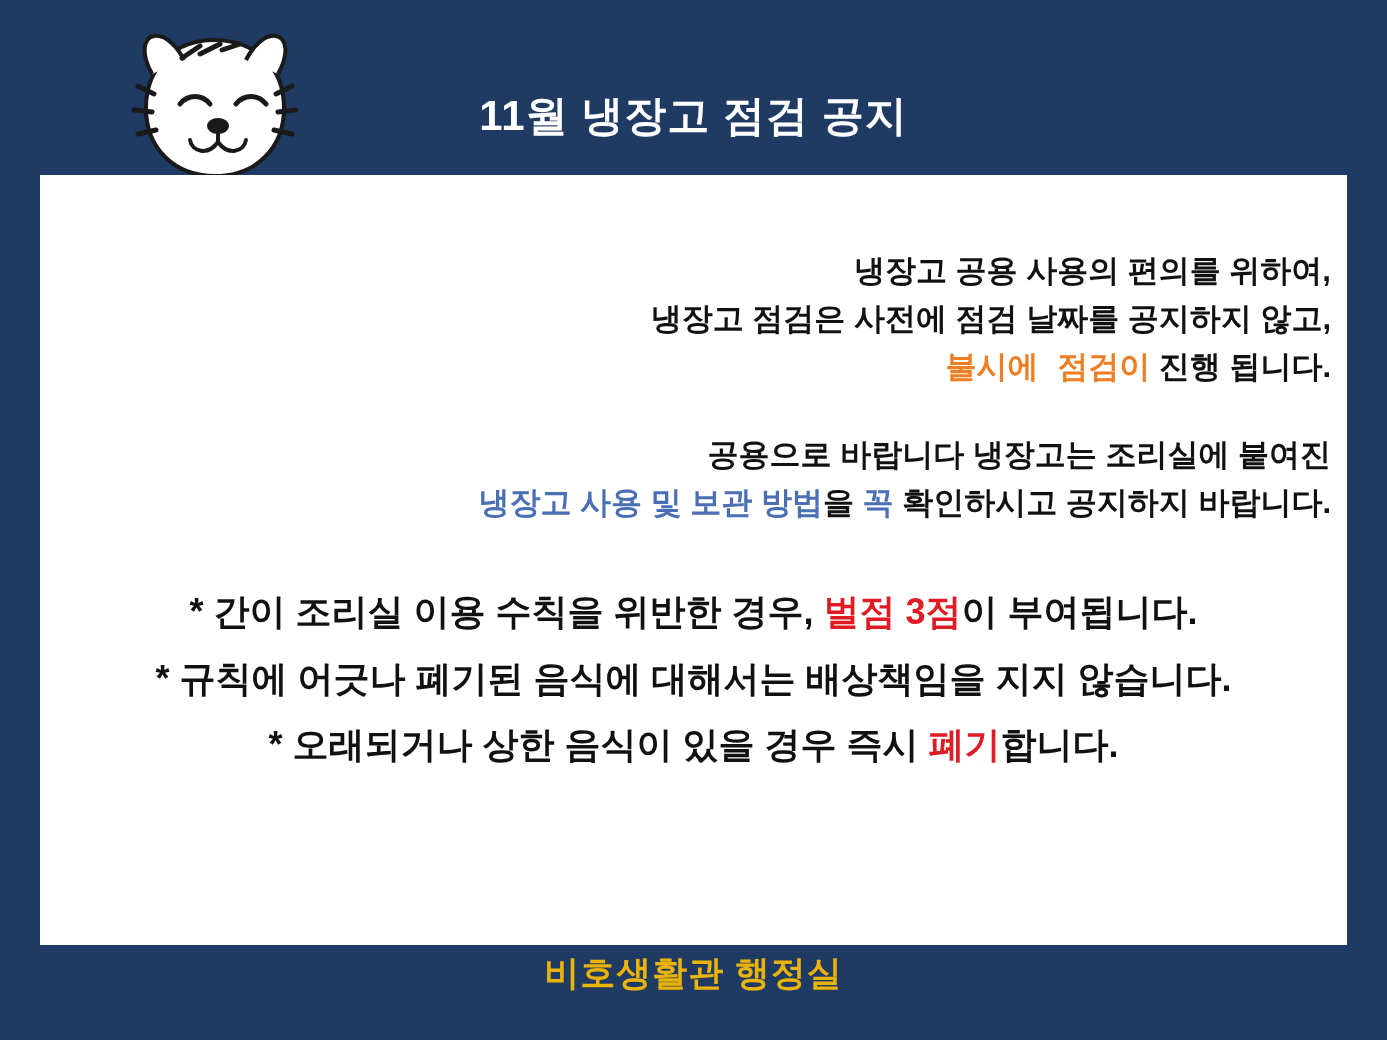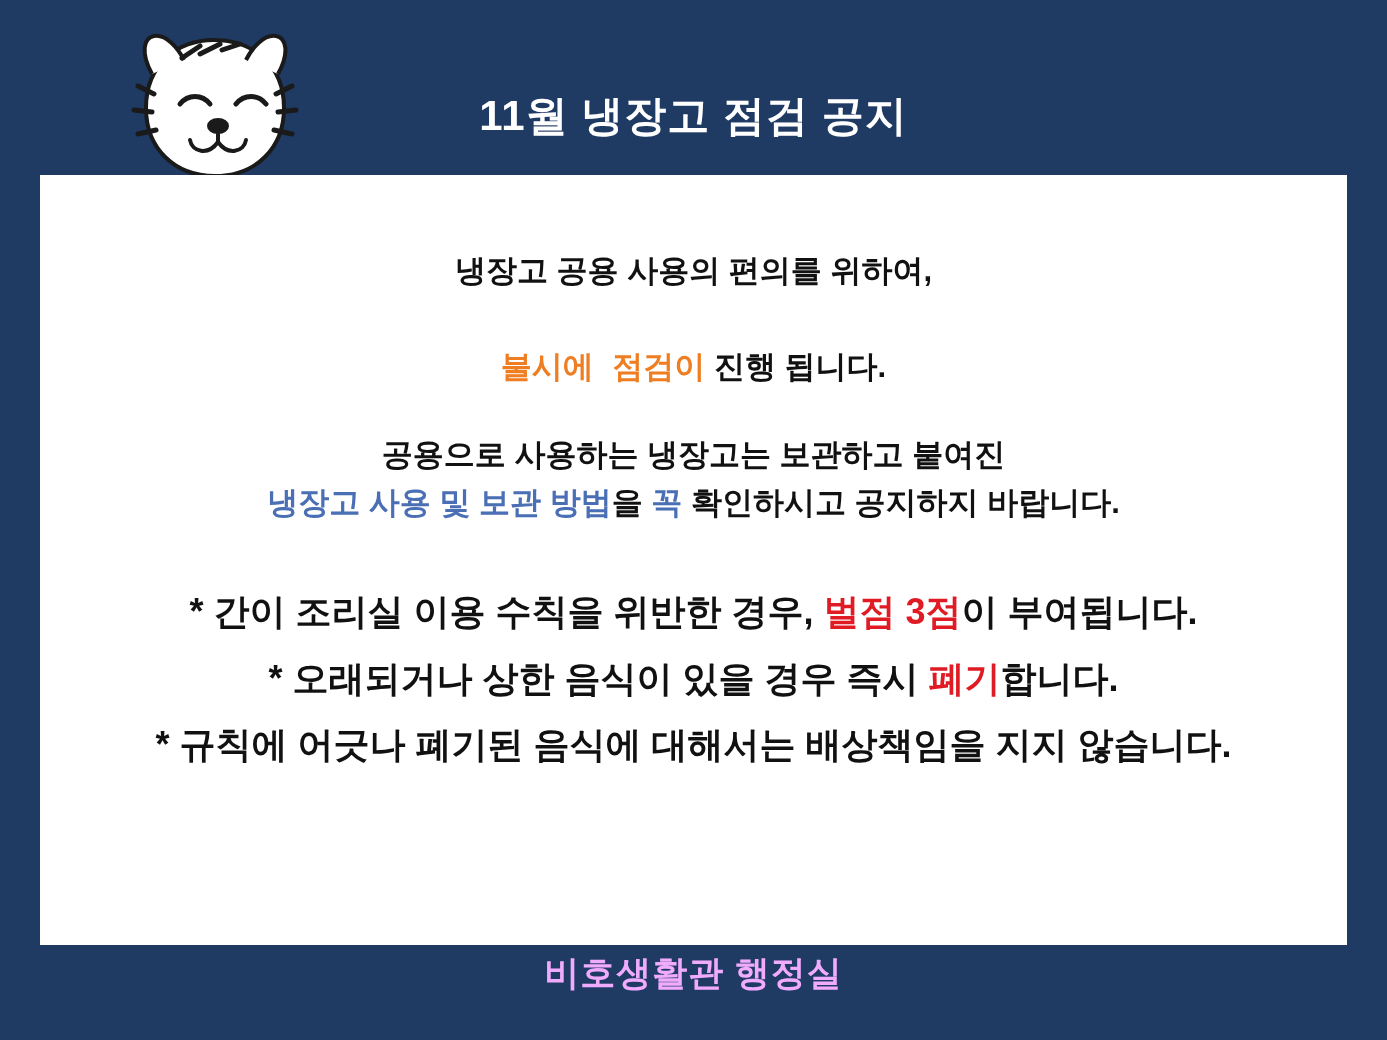--- a/index.html
+++ b/index.html
@@ -62,21 +62,22 @@
     top: 72px;
     width: 1307px;
     text-align: center;
     color: #111111;
     font-size: 31px;
     font-weight: bold;
     line-height: 1.55;
   }
 
   .para {
-    margin: 0 0 38px 0;
+    margin: 0 16px 38px 0;
+    text-align: right;
   }
   .para:last-child { margin-bottom: 0; }
 
   .notes {
     margin-top: 52px;
     font-size: 36px;
     line-height: 1.85;
   }
   .note-line { display: block; }
 
@@ -84,21 +85,21 @@
   .hl-blue   { color: #4a6fb5; }
   .hl-red    { color: #e01b24; }
 
   
   .footer {
     position: absolute;
     left: 0;
     top: 950px;
     width: 1387px;
     text-align: center;
-    color: #f0abfc;
+    color: #eab308;
     font-size: 35px;
     font-weight: bold;
     letter-spacing: 1px;
   }
 </style>
 </head>
 <body>
 
 <div class="header">
   <div class="title">11월 냉장고 점검 공지</div>
@@ -138,36 +139,36 @@
     <path d="M188 156 L190 186" stroke="#1a1a1a" stroke-width="3"></path>
     <path d="M202 160 L202 186" stroke="#1a1a1a" stroke-width="3"></path>
   </svg>
 </div>
 
 <div class="card">
   <div class="body-text">
 
     <p class="para">
       <span>냉장고 공용 사용의 편의를 위하여,</span><br>
-      <br>
+      <span>냉장고 점검은 사전에 점검 날짜를 공지하지 않고,</span><br>
       <span class="hl-orange">불시에 점검이</span><span> 진행 됩니다.</span>
     </p>
 
     <p class="para">
-      <span>공용으로 사용하는 냉장고는 보관하고 붙여진</span><br>
+      <span>공용으로 바랍니다 냉장고는 조리실에 붙여진</span><br>
       <span class="hl-blue">냉장고 사용 및 보관 방법</span><span>을 </span><span class="hl-blue">꼭</span><span> 확인하시고 공지하지 바랍니다.</span>
     </p>
 
 
     <div class="notes">
       <span class="note-line">
         <span>* 간이 조리실 이용 수칙을 위반한 경우, </span><span class="hl-red">벌점 3점</span><span>이 부여됩니다.</span>
       </span>
+      <span class="note-line">* 규칙에 어긋나 폐기된 음식에 대해서는 배상책임을 지지 않습니다.</span>
       <span class="note-line">
         <span>* 오래되거나 상한 음식이 있을 경우 즉시 </span><span class="hl-red">폐기</span><span>합니다.</span>
       </span>
-      <span class="note-line">* 규칙에 어긋나 폐기된 음식에 대해서는 배상책임을 지지 않습니다.</span>
     </div>
 
   </div>
 </div>
 
 <div class="footer">비호생활관 행정실</div>
 
 </body></html>

